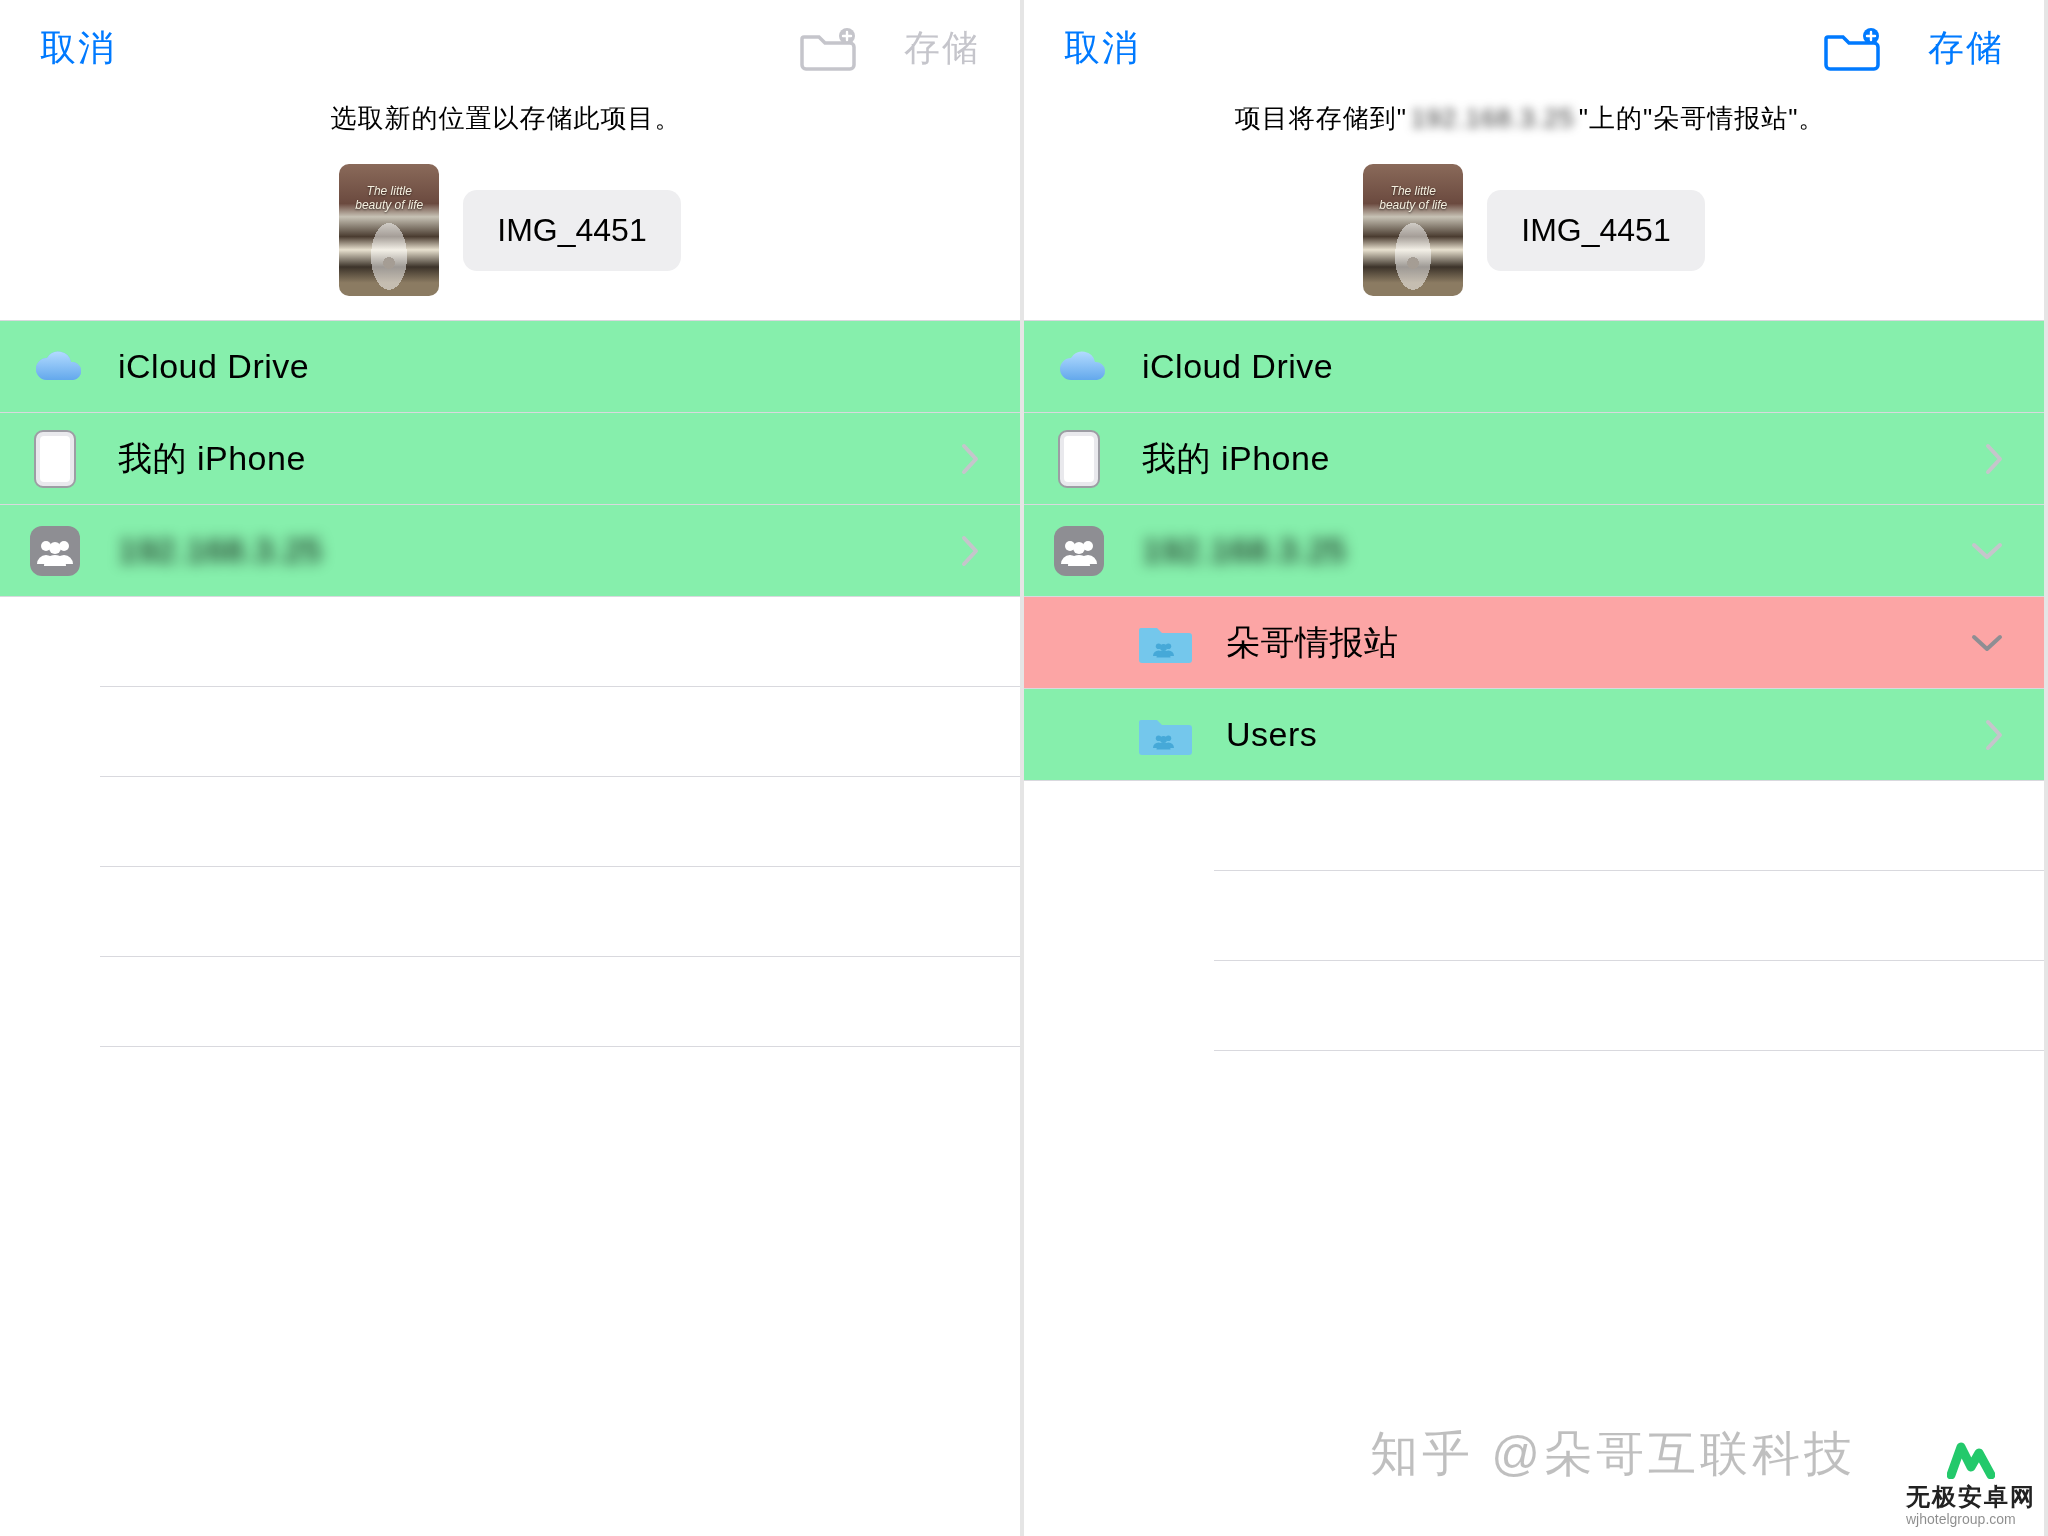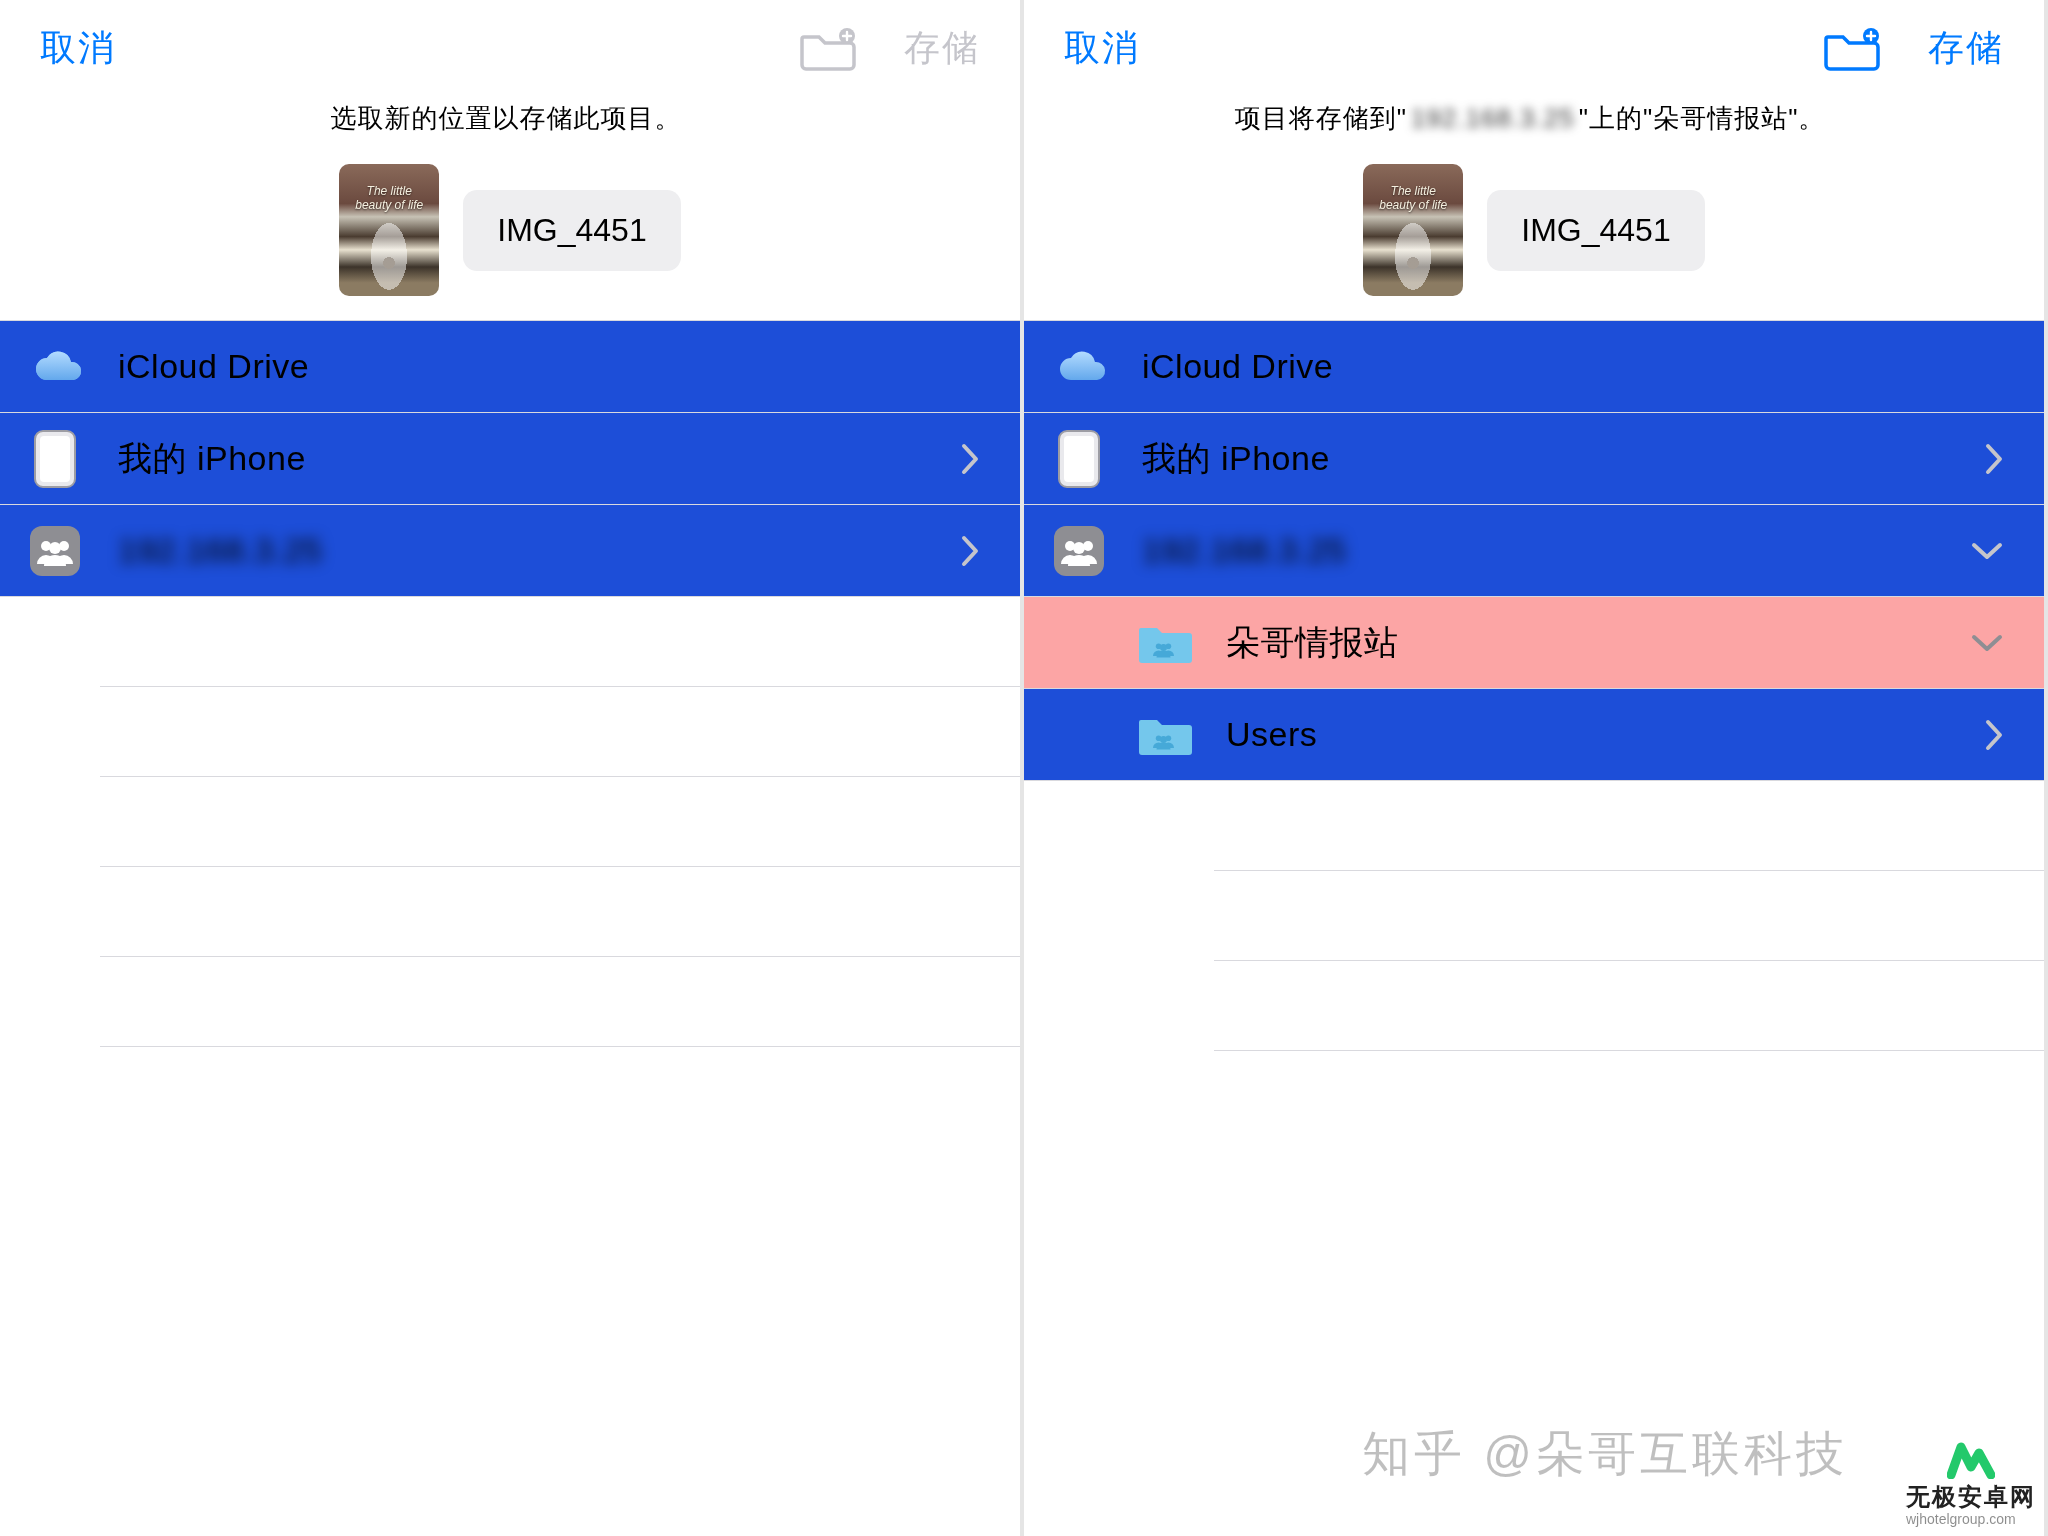--- a/index.html
+++ b/index.html
@@ -86,41 +86,41 @@
     color: #000;
   }
   .list { display: flex; flex-direction: column; }
   .row {
     display: flex;
     align-items: center;
     min-height: 92px;
     border-top: 1px solid #d9d9de;
     padding: 0 40px 0 20px;
     gap: 28px;
-    background: #1d4ed8;
+    background: #86efac;
   }
   .row.selected { background: #fca5a5; }
   .row .icon-slot { width: 70px; display: flex; justify-content: center; }
   .row .label {
     flex: 1;
     font-size: 34px;
     color: #000;
     letter-spacing: 0.5px;
   }
   .blur-text { filter: blur(7px); color: #444; }
   .blur-inline { filter: blur(5px); display: inline-block; padding: 0 4px; color: #333; }
   .chevron { color: #c5c5cb; }
   .indent-1 { padding-left: 110px; }
   .row .indent-icon { width: 64px; display: flex; justify-content: center; }
   .empty { flex: 1; background: #fff; position: relative; }
   .ghost-line { border-top: 1px solid #d9d9de; height: 90px; margin-left: 100px; }
   .ghost-line.first { margin-left: 0; }
   .watermark-center {
     position: absolute;
-    right: 200px;
+    right: 192px;
     bottom: 50px;
     font-size: 48px;
     color: rgba(0,0,0,0.25);
     font-weight: 400;
     letter-spacing: 4px;
     pointer-events: none;
   }
   .watermark-corner {
     position: absolute;
     right: 12px;

